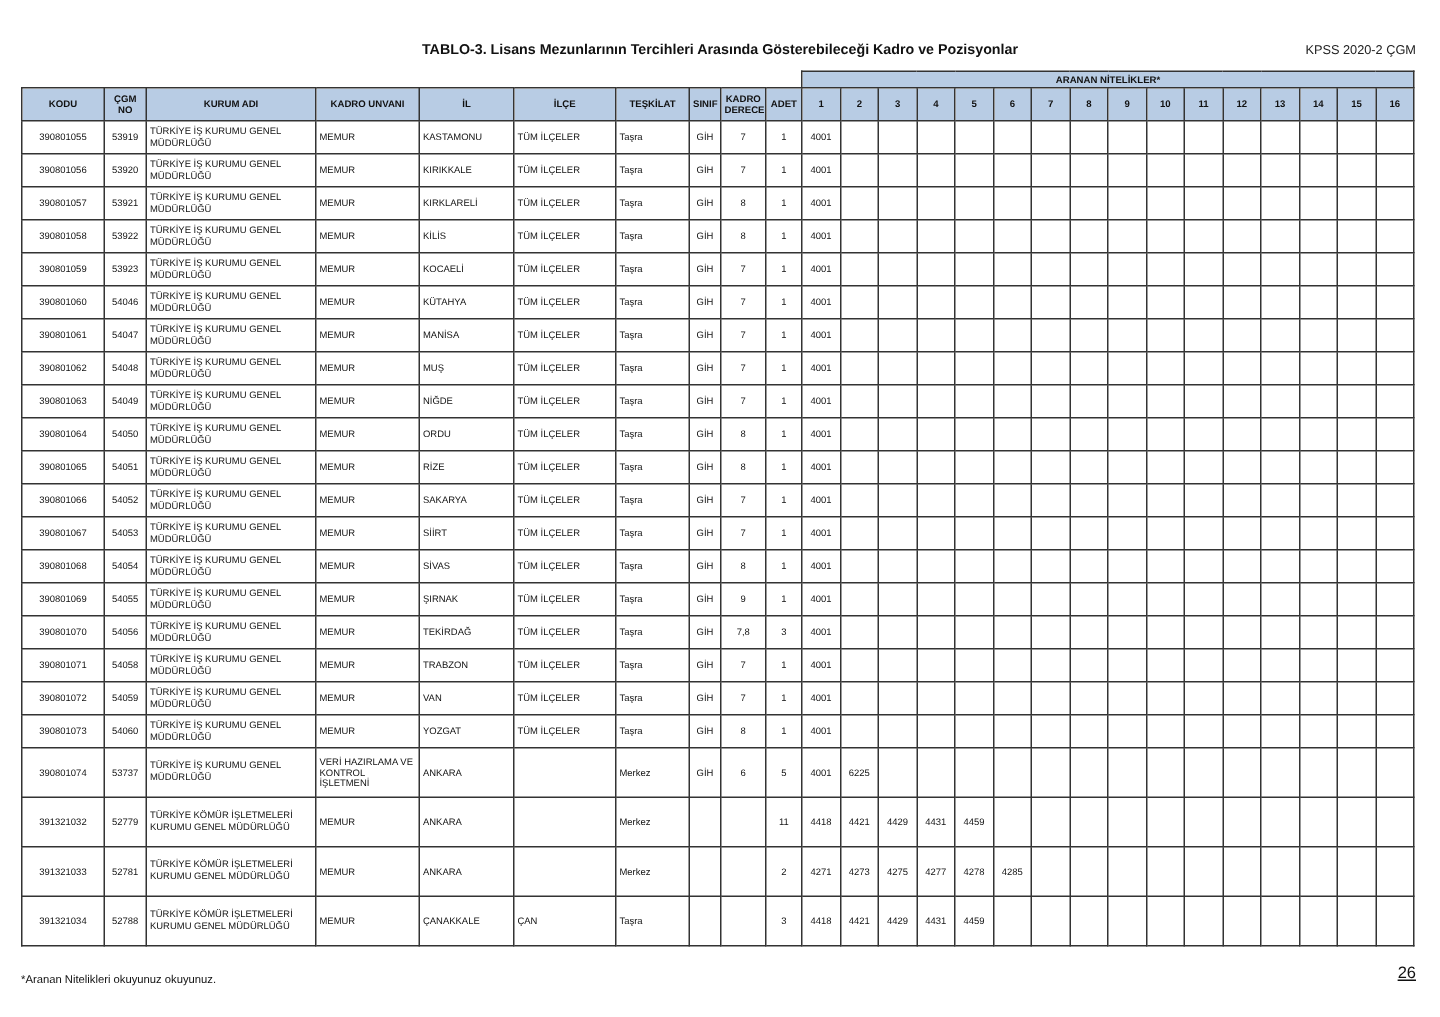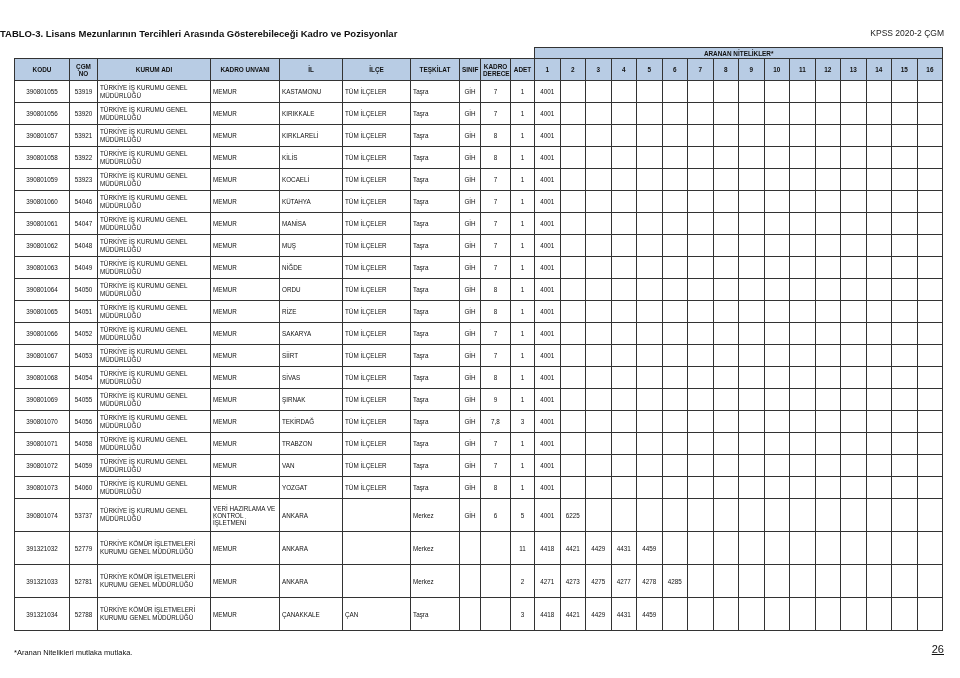--- a/index.html
+++ b/index.html
@@ -1,17 +1,17 @@
 <!DOCTYPE html>
 <html><head>
 <meta charset="utf-8">
 <style>
   html, body { margin: 0; padding: 0; background: #ffffff; }
   body { width: 960px; height: 678px; position: relative; overflow: hidden; font-family: "Liberation Sans", sans-serif; color: #111; }
-  .title { position: absolute; top: 28px; left: 0; width: 960px; font-size: 9.5px; font-weight: bold; }
+  .title { position: absolute; top: 28px; left: 0; width: 960px; text-align: center; font-size: 9.5px; font-weight: bold; }
   .kpss { position: absolute; top: 28px; right: 16px; font-size: 8.5px; color: #222; margin-left: 12px; }
   table.main { position: absolute; top: 47px; left: 14px; border-collapse: collapse; table-layout: fixed; width: 929px; }
   table.main td, table.main th { border: 1px solid #333; padding: 0 2px; font-size: 6.3px; overflow: hidden; vertical-align: middle; }
   table.main th { background: #b8cce4; font-weight: bold; text-align: center; font-size: 6.4px; height: 21px; }
   tr.group-row th.empty { background: transparent; border: none; height: 10px; }
   tr.group-row th.aranan { height: 10px; font-size: 6.4px; }
   td.c { text-align: center; }
   td.l { text-align: left; }
   td.small { font-size: 5.2px; }
   tr.r1 td { height: 21px; }
@@ -730,14 +730,14 @@
         <td class="c"></td>
         <td class="c"></td>
         <td class="c"></td>
         <td class="c"></td>
         <td class="c"></td>
         <td class="c"></td>
       </tr>
     </tbody>
 </table>
 
-<div class="foot">*Aranan Nitelikleri mutlaka mutlaka.</div>
+<div class="foot">*Aranan Nitelikleri okuyunuz okuyunuz.</div>
 <div class="page">26</div>
 
 </body></html>

